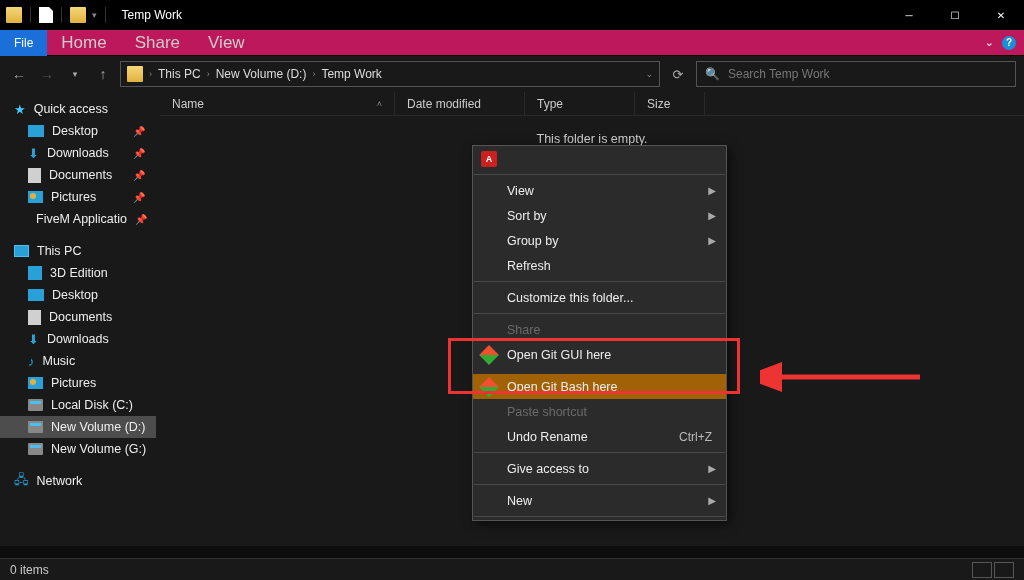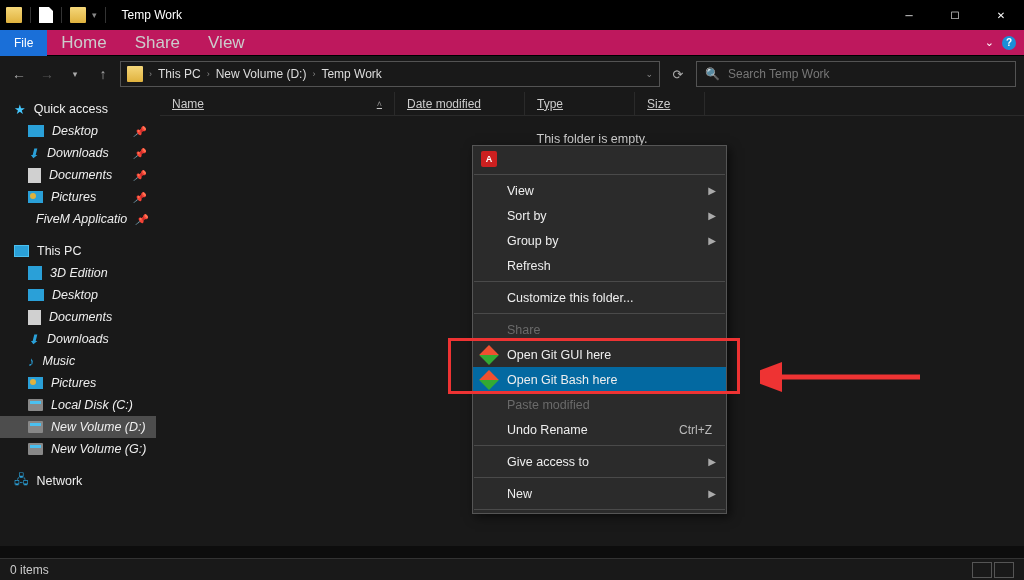--- a/index.html
+++ b/index.html
@@ -30,48 +30,48 @@
   .addrbar .foldericon { width:16px; height:16px; background:linear-gradient(#f5d77a,#e0b23e); border-radius:1px;}
   .addrbar .sep { color:#888; font-size:9px; padding:0 2px;}
   .addrbar .dd { margin-left:auto; color:#888; font-size:9px;}
   .refresh { width:24px; height:24px; display:flex; align-items:center; justify-content:center; color:#aaa; font-size:13px;}
   .searchbar { width:320px; height:26px; background:#191919; border:1px solid #535353; display:flex; align-items:center; padding:0 8px; font-size:12px; color:#777; gap:8px;}
 
   
   .body { display:flex; height:454px; background:#191919; }
   .sidebar { width:156px; padding:6px 0; overflow:hidden; font-size:12.5px; }
   .sideitem { display:flex; align-items:center; height:22px; padding-left:14px; gap:8px; color:#eee; white-space:nowrap;}
-  .sideitem.l2 { padding-left:28px;font-style:italic; }
+  .sideitem.l2 { padding-left:28px; }
   .sideitem.selected { background:#4d4d4d; }
   .pin { margin-left:auto; margin-right:10px; color:#888; font-size:10px;}
   .ic-star{color:#45c8ff;font-size:13px;}
   .ic-desk{width:16px;height:12px;background:#2aa0d8;}
   .ic-dl{color:#2aa0d8;font-size:13px;}
   .ic-doc{width:13px;height:15px;background:#d0d0d0;}
   .ic-pic{width:15px;height:12px;background:#2aa0d8;position:relative;}
   .ic-pic::after{content:"";position:absolute;background:#e0b23e;width:6px;height:6px;border-radius:50%;left:2px;top:2px;}
   .ic-fivem{width:14px;height:14px;border-radius:50%;background:radial-gradient(#ff9a3a,#d85a00);}
   .ic-pc{width:15px;height:12px;background:#2aa0d8;border:1px solid #4ac0f0;}
   .ic-3d{width:14px;height:14px;background:#2aa0d8;}
   .ic-music{color:#2aa0d8;font-size:13px;}
   .ic-vid{width:15px;height:12px;background:#2aa0d8;}
   .ic-disk{width:15px;height:12px;background:#888;border-radius:1px;position:relative;}
   .ic-disk::after{content:"";position:absolute;left:2px;top:2px;width:11px;height:3px;background:#4ac0f0;}
   .ic-net{color:#2aa0d8;font-size:13px;}
   .sidespacer{height:10px;}
 
   .content { flex:1; position:relative; padding-left:4px; }
-  .cols { display:flex; height:24px; border-bottom:1px solid #2a2a2a; font-size:12px; color:#ccc; align-items:center;text-decoration:underline;}
+  .cols { display:flex; height:24px; border-bottom:1px solid #2a2a2a; font-size:12px; color:#ccc; align-items:center;}
   .col { padding:0 12px; border-right:1px solid #2a2a2a; height:100%; display:flex; align-items:center; gap:6px;}
   .empty { text-align:center; width:100%; color:#ccc; font-size:12.5px; margin-top:16px;}
 
   
   .ctxmenu { position:absolute; left:472px; top:145px; width:255px; background:#2b2b2b; border:1px solid #555; box-shadow:3px 3px 10px rgba(0,0,0,0.6); font-size:12.5px; z-index:5;}
   .ctxitem { display:flex; align-items:center; height:25px; padding:0 30px 0 34px; color:#eee; position:relative;}
-  .ctxitem.hover { background:#0369a1; }
+  .ctxitem.hover { background:#a16207;margin-top:7px; }
   .ctxitem.disabled { color:#6a6a6a; }
   .ctxsep { height:1px; background:#4a4a4a; margin:3px 1px;}
   .ctxarrow { position:absolute; right:10px; font-size:10px; color:#aaa;}
   .ctxshort { position:absolute; right:14px; color:#bbb; font-size:12px;}
   .ctxicon { position:absolute; left:8px; width:16px; height:16px; display:flex; align-items:center; justify-content:center;}
   .amd { background:#cc2020; color:#fff; font-size:9px; font-weight:bold; border-radius:2px;}
   .git{width:14px;height:14px;transform:rotate(45deg);background:linear-gradient(135deg,#f05030 50%,#3a3 50%);}
 
   
   .redbox { position:absolute; border:3px solid #e33; left:448px; top:338px; width:292px; height:56px; z-index:6; pointer-events:none;}
@@ -263,21 +263,21 @@
       </div>
       <span>Open Git GUI here</span>
     </div>
     <div class="ctxitem hover">
       <div class="ctxicon">
         <div class="git"></div>
       </div>
       <span>Open Git Bash here</span>
     </div>
     <div class="ctxitem disabled">
-      <span>Paste modified</span>
+      <span>Paste shortcut</span>
     </div>
     <div class="ctxitem">
       <span>Undo Rename</span>
       <span class="ctxshort">Ctrl+Z</span>
     </div>
     <div class="ctxsep"></div>
     <div class="ctxitem">
       <span>Give access to</span>
       <span class="ctxarrow">▶</span>
     </div>

